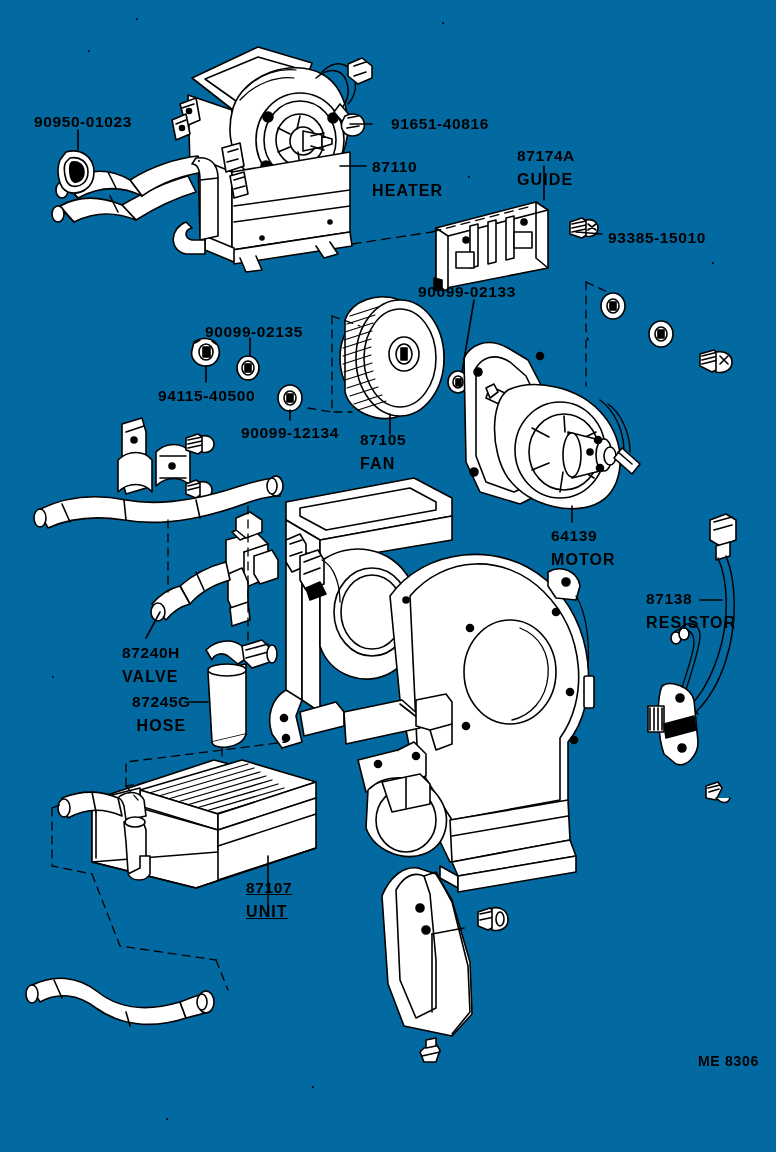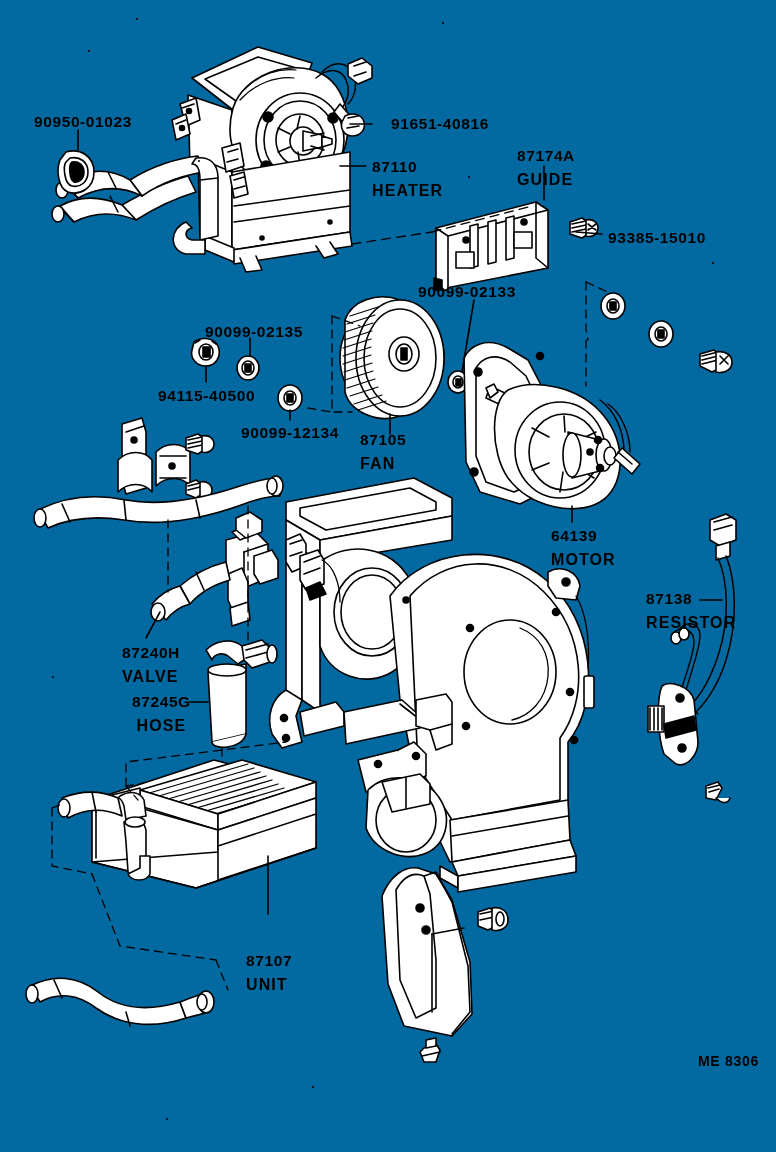--- a/index.html
+++ b/index.html
@@ -534,20 +534,20 @@
   <div class="lbl" style="left:122px;top:645px;">
     <span class="pn">87240H</span>
     <span class="nm">VALVE</span>
   </div>
 
   <div class="lbl" style="left:132px;top:694px;text-align:center;">
     <span class="pn">87245G</span>
     <span class="nm">HOSE</span>
   </div>
 
-  <div class="lbl" style="left:246px;top:953px;">
+  <div class="lbl" style="left:246px;top:880px;text-decoration:underline;">
     <span class="pn">87107</span>
     <span class="nm">UNIT</span>
   </div>
 
   <div class="pagecode" style="left:698px;top:1053px;">ME 8306</div>
 
 </div>
 
 </body></html>

